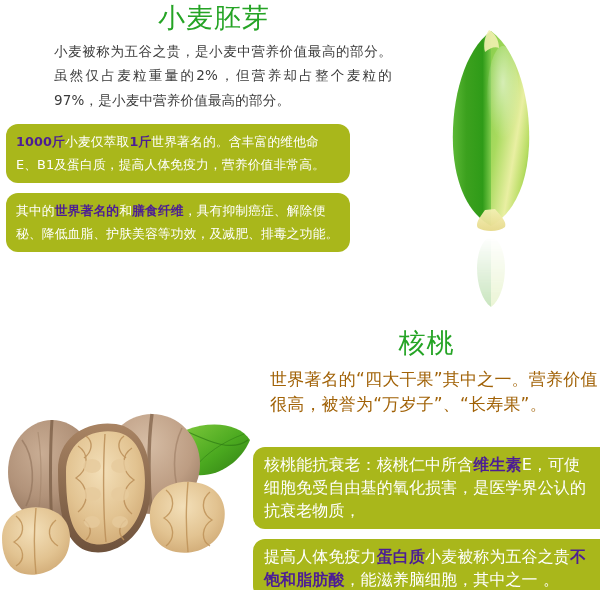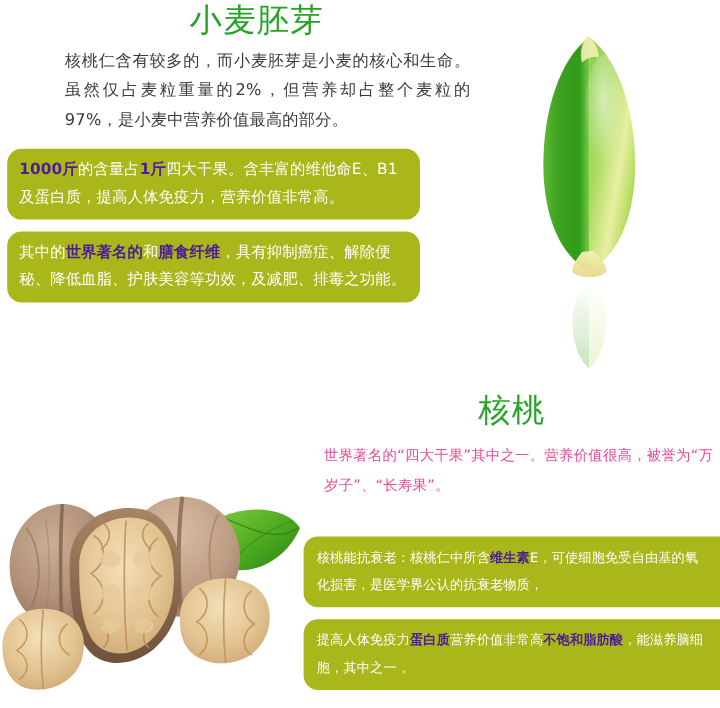--- a/index.html
+++ b/index.html
@@ -122,40 +122,40 @@
     left: 253px;
     top: 0;
     width: 347px;
   }
   .title-walnut {
     width: 347px;
     padding-top: 8px;
     text-align: center;
   }
   .body-para-walnut {
-    color: #ec4899;
-    font-size: 12px;
+    color: #a16207;
+    font-size: 17px;
     line-height: 25px;
     margin: 0;
     padding: 3px 2px 0 17px;
     letter-spacing: 0.2px;
   }
   .boxes-walnut {
     position: absolute;
     left: 253px;
     top: 127px;
     width: 347px;
   }
   .info-box-w {
     background: #a9b71b;
     border-radius: 12px;
     border-top-right-radius: 0;
     border-bottom-right-radius: 0;
     color: #ffffff;
-    font-size: 11px;
+    font-size: 16px;
     line-height: 23px;
     padding: 6px 13px 7px 11px;
     margin-bottom: 10px;
     letter-spacing: 0.1px;
     box-sizing: border-box;
   }
   .walnut-img-wrap {
     position: absolute;
     left: 0px;
     top: 50px;
@@ -165,25 +165,25 @@
 </style>
 </head>
 <body>
 
 <div class="page">
 
   <section class="sec-wheat">
 
     <div class="wheat-left">
       <h1 class="title-green title-wheat">小麦胚芽</h1>
-      <p class="body-para">核桃仁含有较多的，而小麦胚芽是小麦的核心和生命。虽然仅占麦粒重量的2%，但营养却占整个麦粒的97%，是小麦中营养价值最高的部分。</p>
+      <p class="body-para">小麦被称为五谷之贵，是小麦中营养价值最高的部分。虽然仅占麦粒重量的2%，但营养却占整个麦粒的97%，是小麦中营养价值最高的部分。</p>
     </div>
 
     <div class="boxes-wheat">
-    <div class="info-box"><span class="hl">1000斤</span><span>的含量占</span><span class="hl">1斤</span><span>四大干果。含丰富的维他命E、B1及蛋白质，提高人体免疫力，营养价值非常高。</span></div>
+    <div class="info-box"><span class="hl">1000斤</span><span>小麦仅萃取</span><span class="hl">1斤</span><span>世界著名的。含丰富的维他命E、B1及蛋白质，提高人体免疫力，营养价值非常高。</span></div>
         <div class="info-box"><span>其中的</span><span class="hl">世界著名的</span><span>和</span><span class="hl">膳食纤维</span><span>，具有抑制癌症、解除便秘、降低血脂、护肤美容等功效，及减肥、排毒之功能。</span></div>
       </div>
 
     <div class="wheat-img-wrap">
       <svg class="grain" viewBox="0 0 92 205">
         <defs>
           <linearGradient id="gLeft" x1="0" y1="0" x2="1" y2="0">
             <stop offset="0%" stop-color="#5cb836"></stop>
             <stop offset="35%" stop-color="#3ca11e"></stop>
             <stop offset="78%" stop-color="#2f9b18"></stop>
@@ -220,21 +220,21 @@
 
   <section class="sec-walnut">
 
     <div class="walnut-right">
       <h1 class="title-green title-walnut">核桃</h1>
       <p class="body-para-walnut">世界著名的“四大干果”其中之一。营养价值很高，被誉为“万岁子”、“长寿果”。</p>
     </div>
 
     <div class="boxes-walnut">
     <div class="info-box-w"><span>核桃能抗衰老：核桃仁中所含</span><span class="hl">维生素</span><span>E，可使细胞免受自由基的氧化损害，是医学界公认的抗衰老物质，</span></div>
-        <div class="info-box-w"><span>提高人体免疫力</span><span class="hl">蛋白质</span><span>营养价值非常高</span><span class="hl">不饱和脂肪酸</span><span>，能滋养脑细胞，其中之一 。</span></div>
+        <div class="info-box-w"><span>提高人体免疫力</span><span class="hl">蛋白质</span><span>小麦被称为五谷之贵</span><span class="hl">不饱和脂肪酸</span><span>，能滋养脑细胞，其中之一 。</span></div>
       </div>
 
     <div class="walnut-img-wrap">
       <svg viewBox="0 0 255 220" width="255" height="220">
         <defs>
           <radialGradient id="shellA" cx="0.38" cy="0.32" r="0.75">
             <stop offset="0%" stop-color="#c9ad94"></stop>
             <stop offset="55%" stop-color="#b2937a"></stop>
             <stop offset="100%" stop-color="#8d6f58"></stop>
           </radialGradient>

